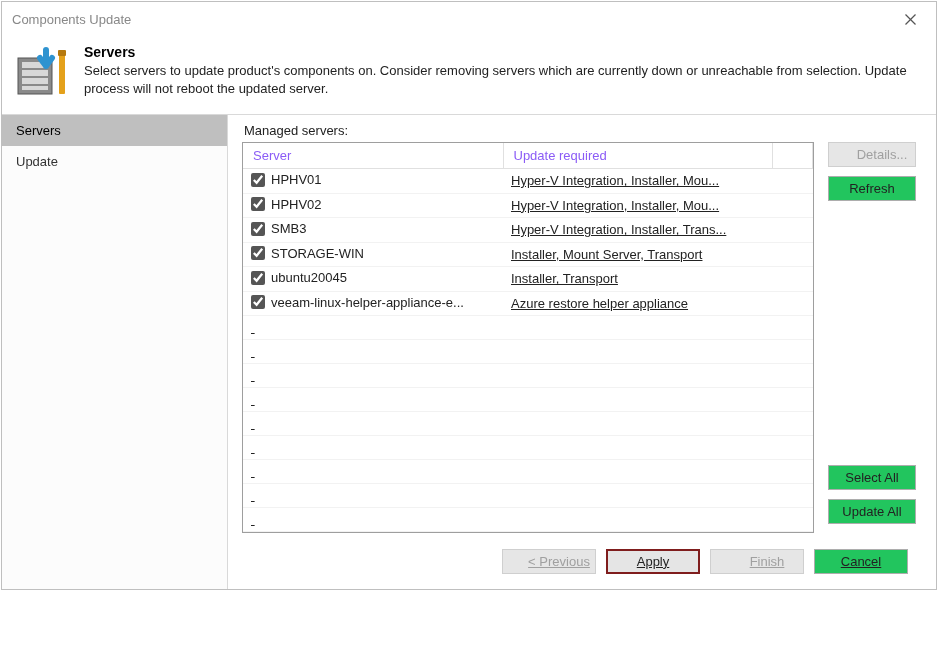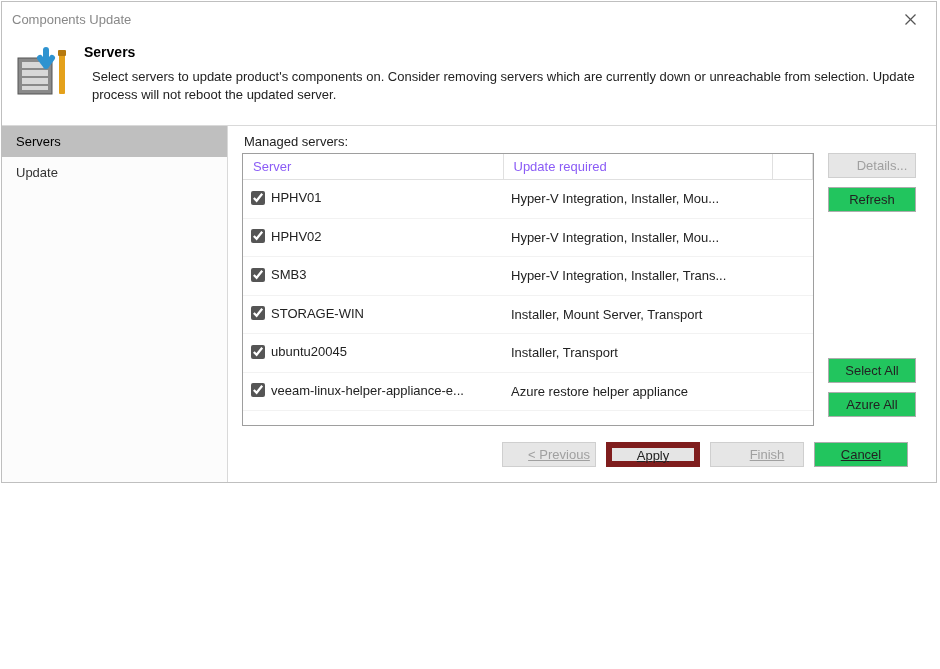--- a/index.html
+++ b/index.html
@@ -5,21 +5,21 @@
   html, body {
     margin: 0;
     padding: 0;
     font-family: "Segoe UI", Arial, sans-serif;
     font-size: 13px;
     color: #222;
     background: #fff;
   }
   .window {
     width: 936px;
-    height: 482px;
+    height: 589px;
     border: 1px solid #bfbfbf;
     box-sizing: border-box;
     display: flex;
     flex-direction: column;
     background: #fff;
     margin: 1px;
   }
   .titlebar {
     height: 34px;
     display: flex;
@@ -50,21 +50,21 @@
     margin-right: 12px;
     flex-shrink: 0;
   }
   .header-text h1 {
     margin: 0 0 2px 0;
     font-size: 14px;
     font-weight: bold;
     color: #000;
   }
   .header-text p {
-    margin: 8px;
+    margin: 0;
     font-size: 13px;
     color: #222;
     line-height: 1.35;
   }
 
   .body {
     flex: 1;
     display: flex;
     border-top: 1px solid #d9d9d9;
     min-height: 0;
@@ -125,26 +125,27 @@
     font-weight: normal;
     padding: 5px 10px;
     border-right: 1px solid #e0e0e0;
     border-bottom: 1px solid #e0e0e0;
     background: #fff;
     color: #8b5cf6;
     white-space: nowrap;
     overflow: hidden;
   }
   table.grid td {
-    padding: 10px 8px;
+    padding: 3px 8px;
     border-bottom: 1px solid #f2f2f2;
     white-space: nowrap;
     overflow: hidden;
     text-overflow: ellipsis;
     height: 17px;
+    text-decoration: underline;
   }
   .chk {
     display: inline-flex;
     align-items: center;
   }
   .chk input { margin: 0 6px 0 0; accent-color: #555; width:14px; height:14px; }
   .chk span {
     overflow: hidden;
     text-overflow: ellipsis;
     display: inline-block;
@@ -184,21 +185,21 @@
     align-items: center;
     justify-content: flex-end;
     padding: 0 14px;
   }
   .footer .btn {
     width: 94px;
     margin: 0 0 0 10px;
     text-decoration: underline;
   }
   .btn.primary {
-    border: 6px solid #7f1d1d;
+    border: 2px solid #7f1d1d;
     background: #e5e5e5;
     height: 25px;
     box-sizing: border-box;
   }
 </style>
 </head>
 <body>
 
 <div class="window">
 
@@ -354,21 +355,21 @@
                   <td></td>
                 </tr>
               </tbody>
           </table>
         </div>
         <div class="side-buttons">
           <button class="btn" disabled="">Details...</button>
           <button class="btn">Refresh</button>
           <div class="spacer"></div>
           <button class="btn">Select All</button>
-          <button class="btn">Azure All</button>
+          <button class="btn">Update All</button>
         </div>
       </div>
 
       <div class="footer">
         <button class="btn" disabled="">&lt; Previous</button>
         <button class="btn primary">Apply</button>
         <button class="btn" disabled="">Finish</button>
         <button class="btn">Cancel</button>
       </div>
     </div>

